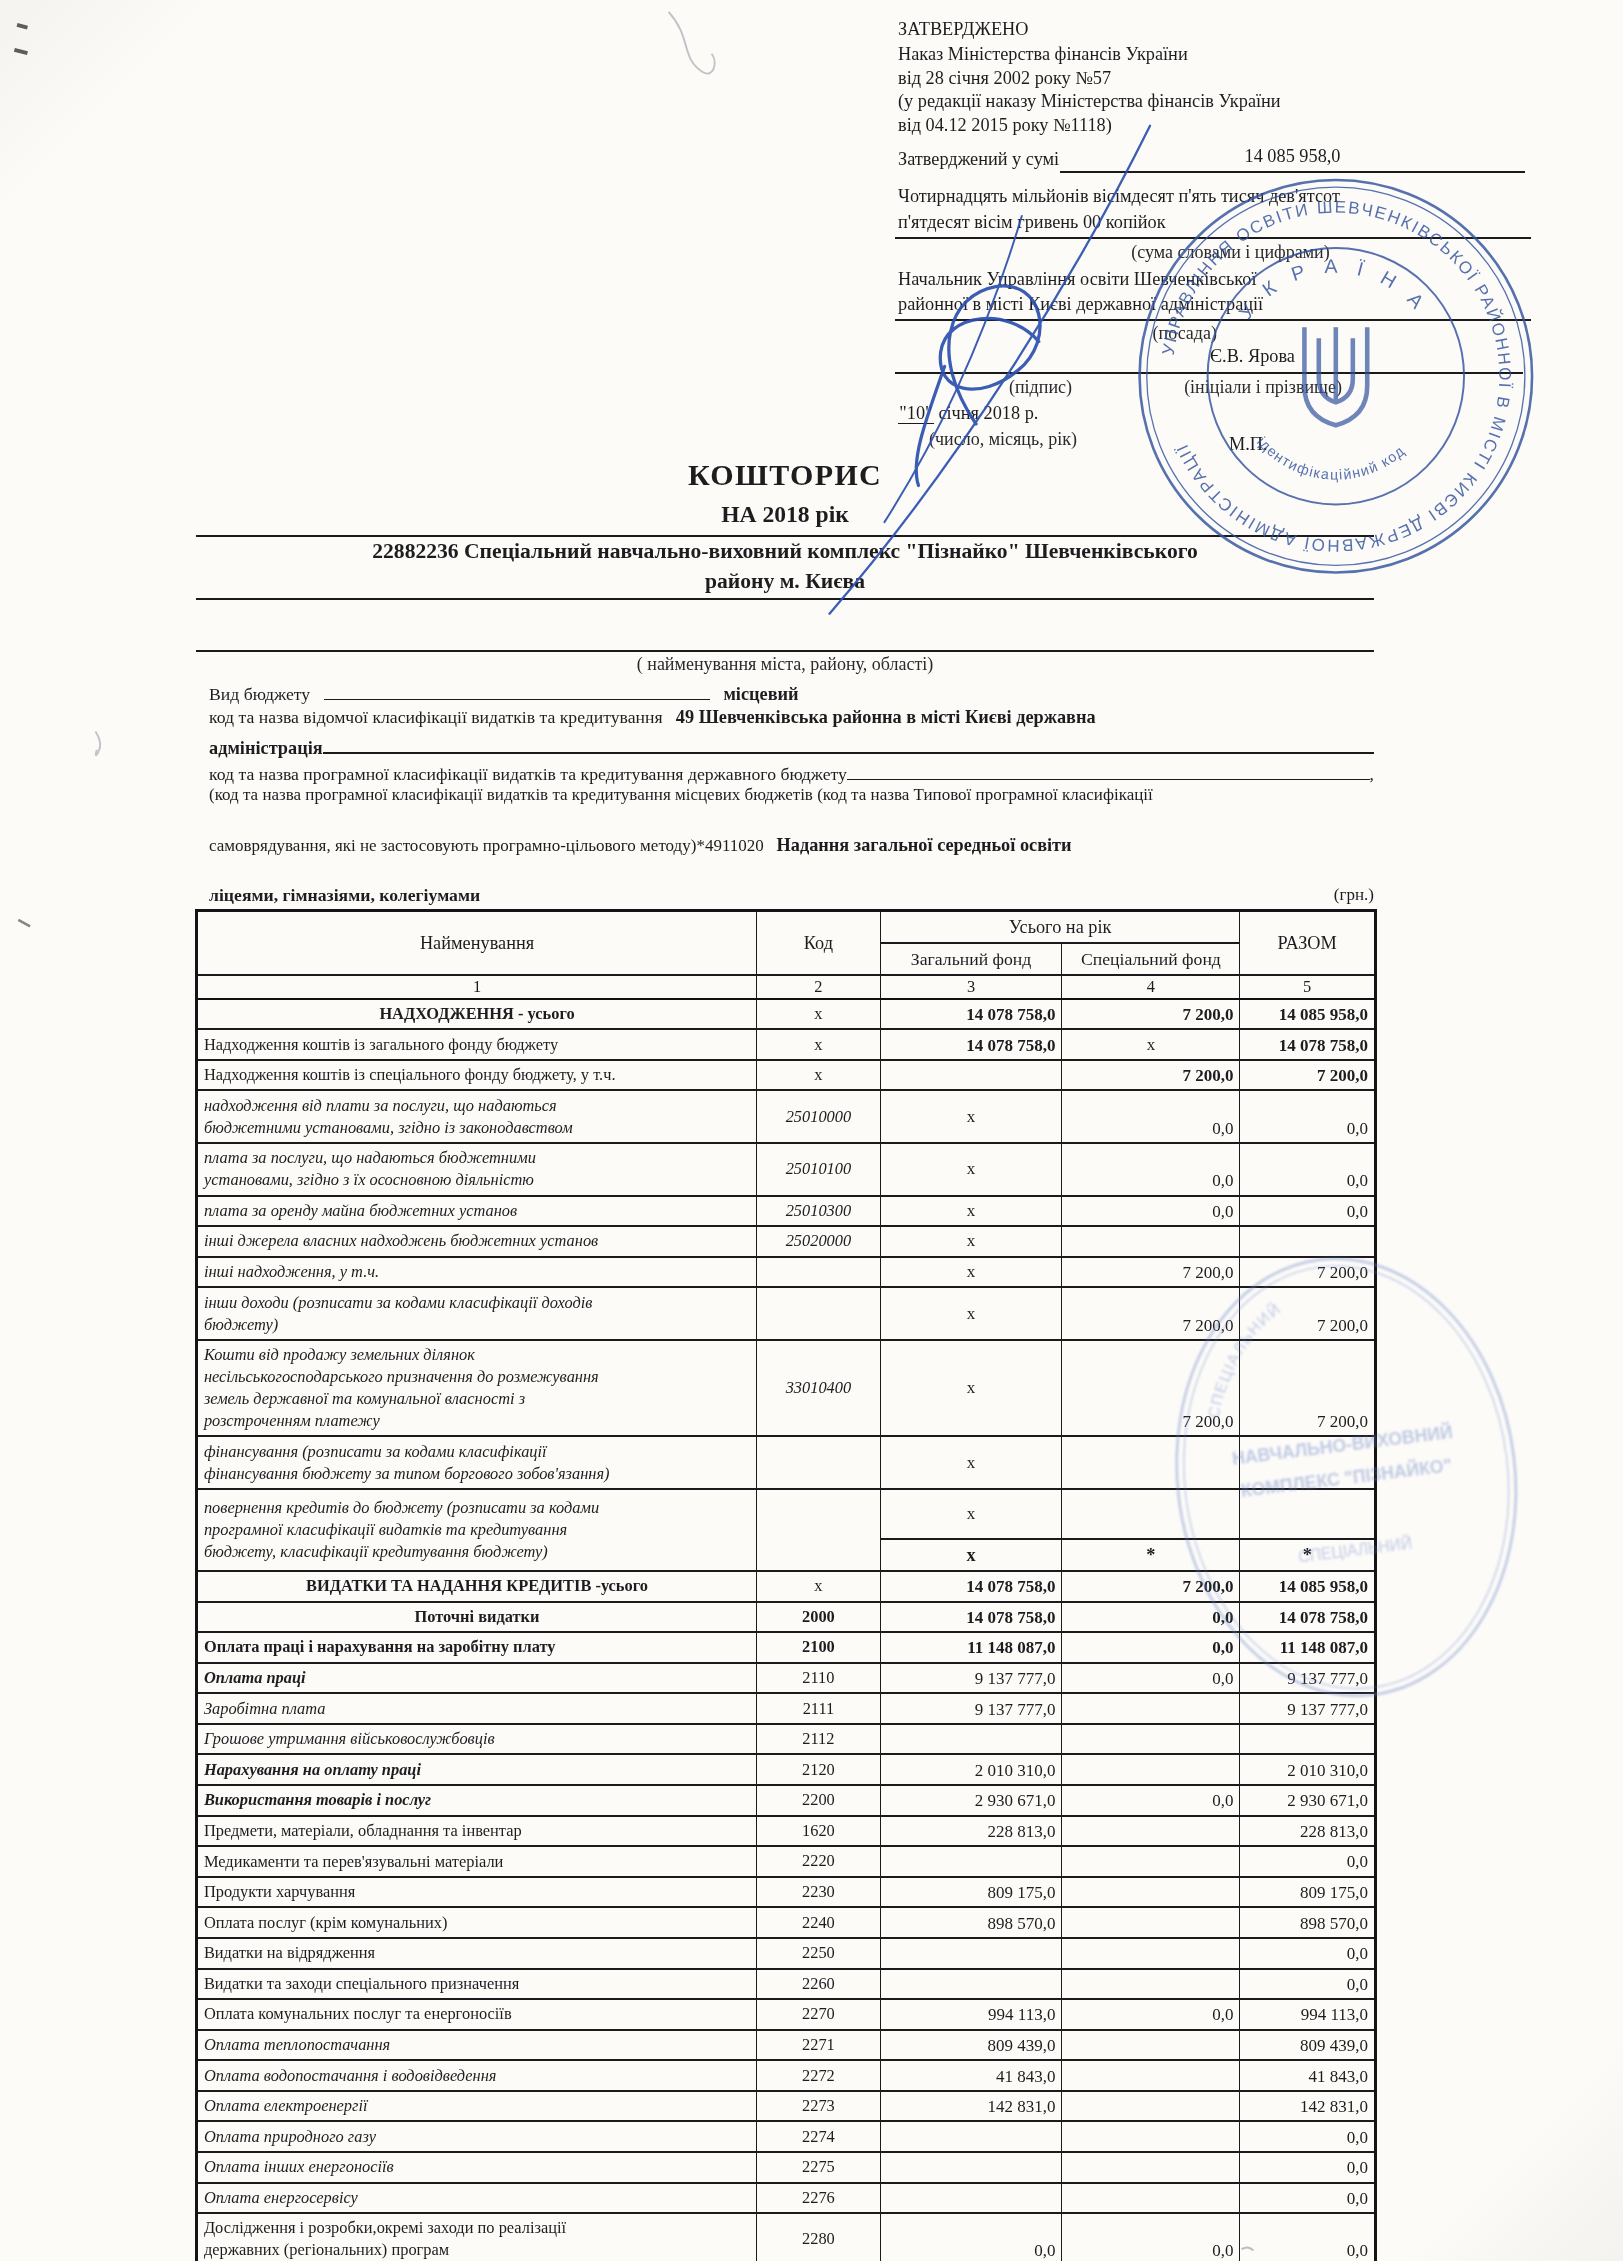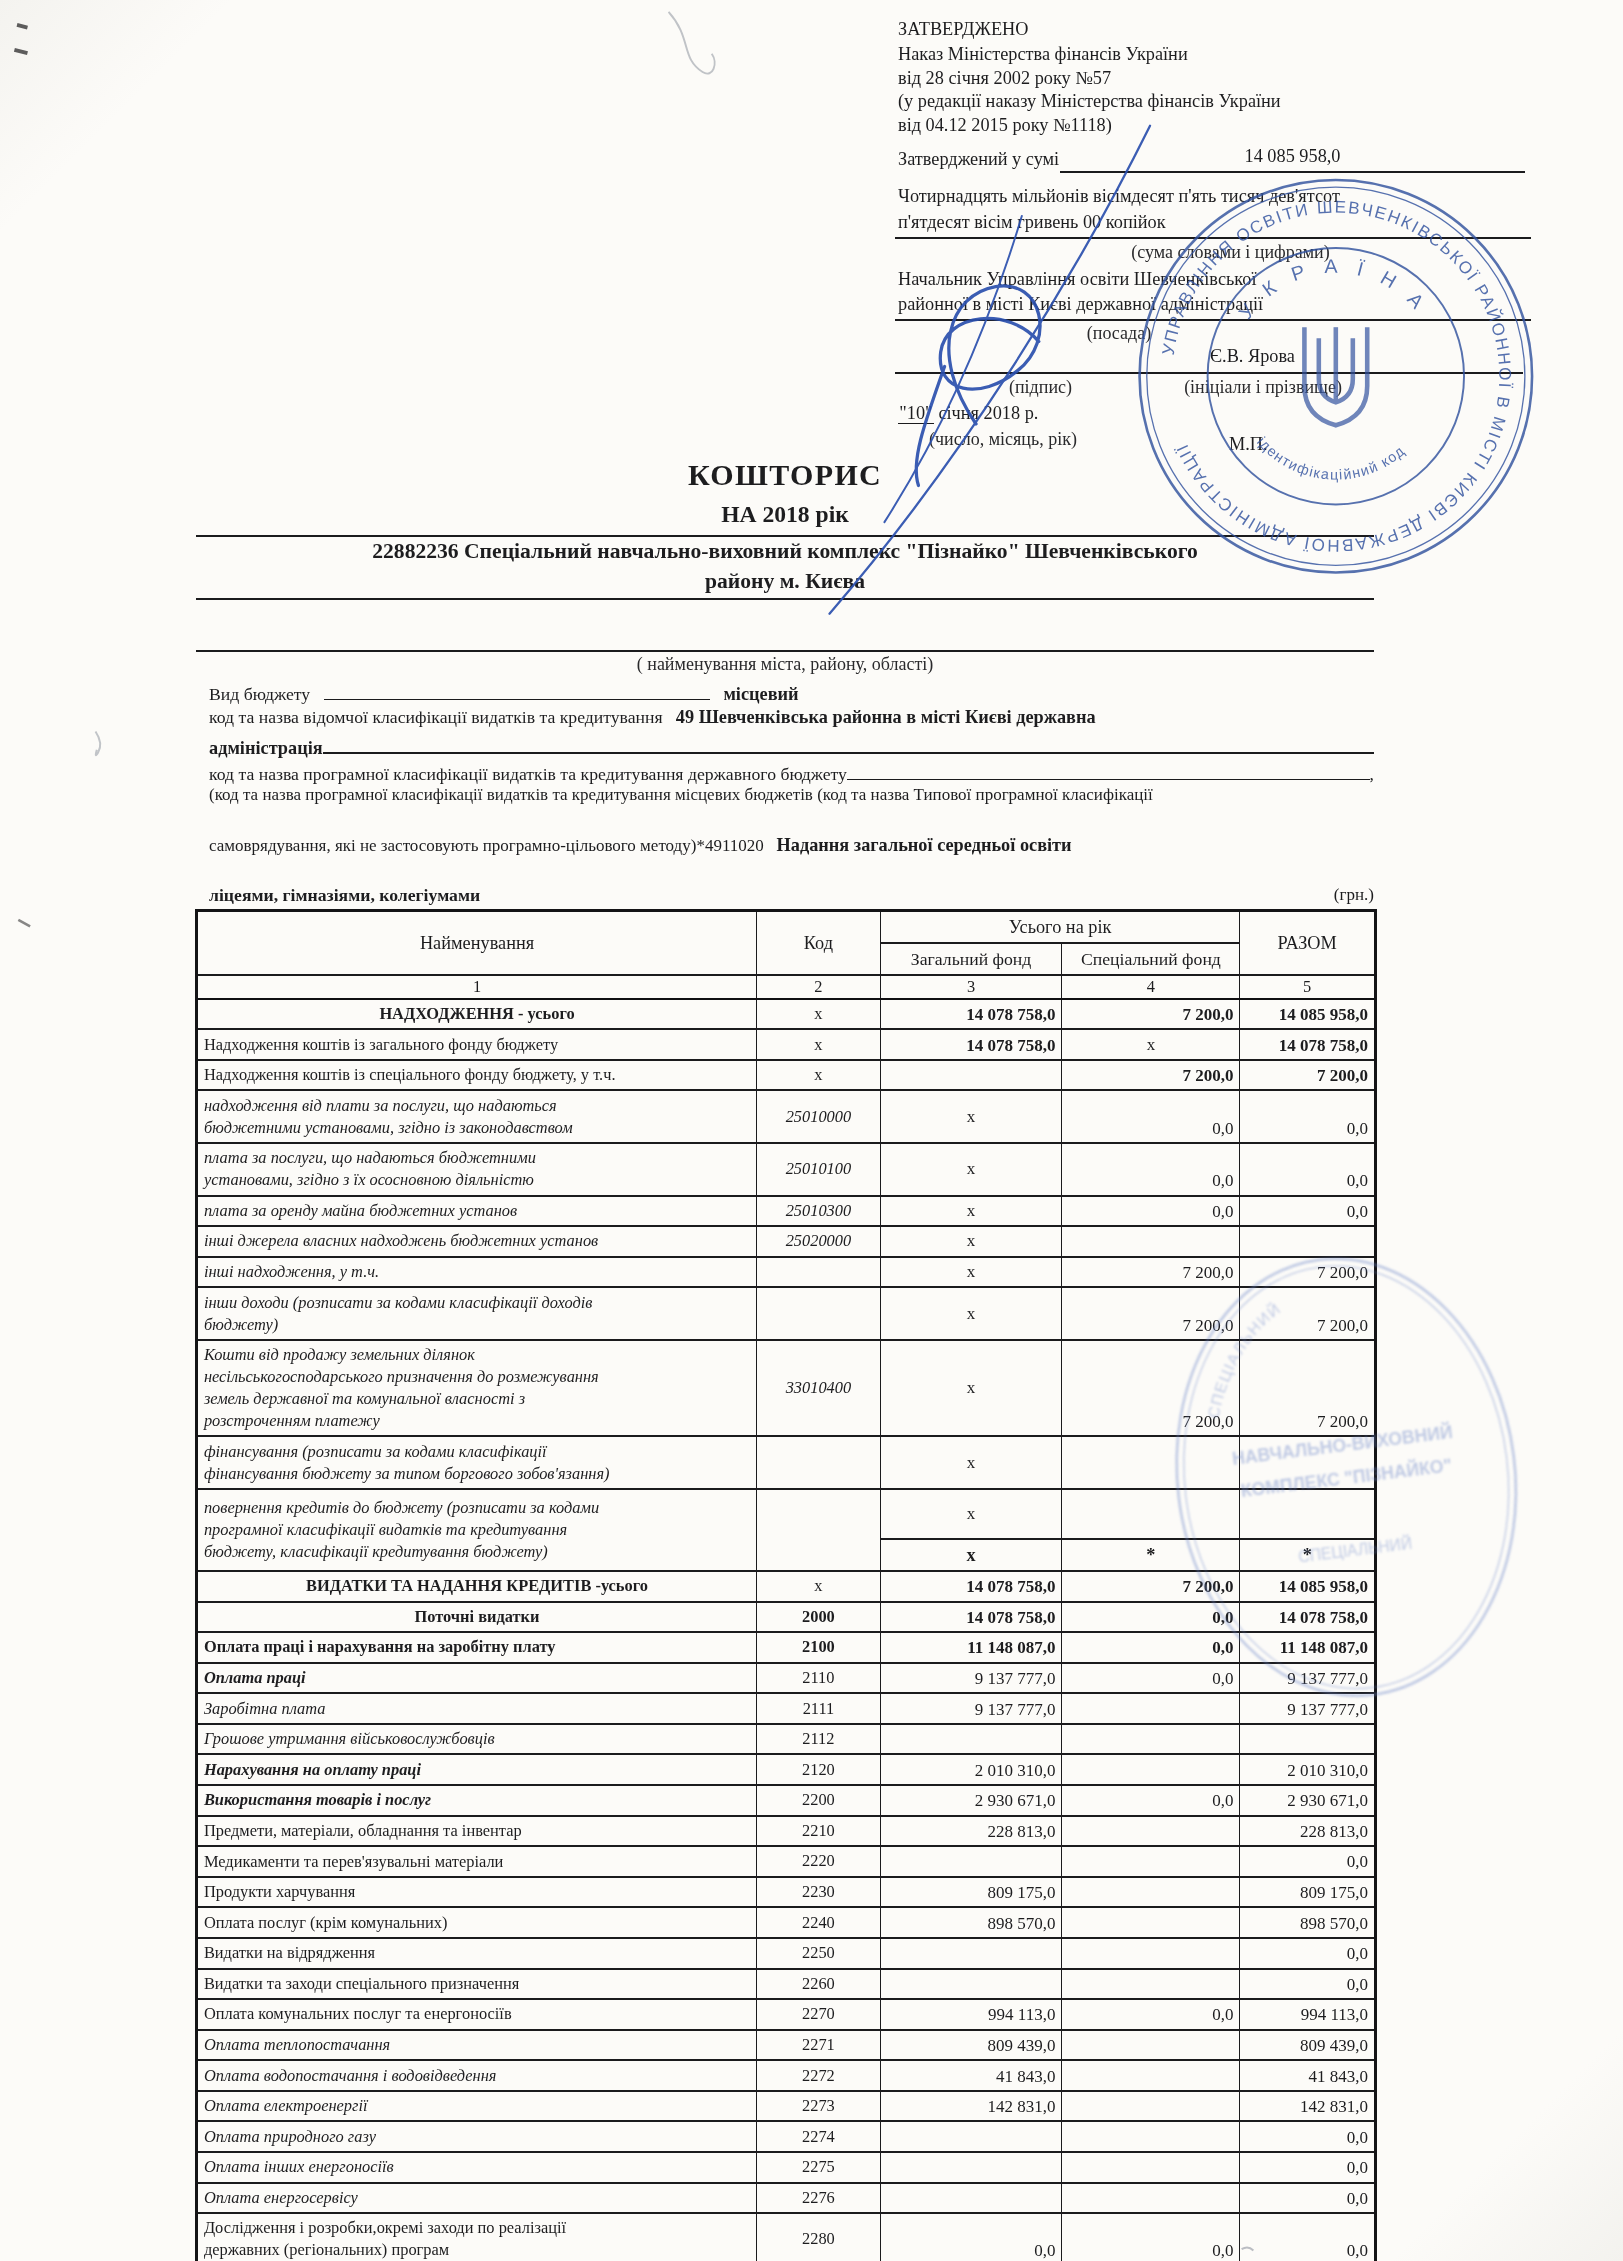--- a/index.html
+++ b/index.html
@@ -68,21 +68,21 @@
   <div class="abs hdr-line" style="left:898px;top:148px;">Затверджений у сумі</div>
   <div class="abs hdr-line ctr" style="left:1060px;top:145px;width:465px;border-bottom:2px solid #1b1b1d;padding-bottom:2.6px;">14 085 958,0</div>
   <div class="abs hdr-line" style="left:898px;top:185px;width:641px;">Чотирнадцять мільйонів вісімдесят п'ять тисяч дев'ятсот</div>
   <div class="abs hdr-line" style="left:898px;top:211px;width:641px;">п'ятдесят вісім гривень 00 копійок</div>
   <div class="hl" style="left:895px;top:237px;width:636px;"></div>
   <div class="abs cap" style="left:1080px;top:242px;width:301px;text-align:center;">(сума словами і цифрами)</div>
 
   <div class="abs hdr-line" style="left:898px;top:268px;">Начальник Управління освіти Шевченківської</div>
   <div class="abs hdr-line" style="left:898px;top:293px;">районної в місті Києві державної адміністрації</div>
   <div class="hl" style="left:895px;top:319px;width:636px;"></div>
-  <div class="abs cap" style="left:1021px;top:323px;width:196px;text-align:center;">(посада)</div>
+  <div class="abs cap" style="left:1021px;top:323px;width:196px;text-align:right;">(посада)</div>
   <div class="abs hdr-line" style="left:1210px;top:345px;">Є.В. Ярова</div>
   <div class="hl" style="left:895px;top:372px;width:628px;"></div>
   <div class="abs cap" style="left:962px;top:377px;width:157px;text-align:center;">(підпис)</div>
   <div class="abs cap" style="left:1152px;top:377px;width:222px;text-align:center;">(ініціали і прізвище)</div>
   <div class="abs hdr-line" style="left:898px;top:402px;"><span class="day">"10"</span><span>  січня 2018 р.</span></div>
   <div class="abs cap" style="left:929px;top:429px;">(число, місяць, рік)</div>
   <div class="abs hdr-line" style="left:1229px;top:433px;">М.П.</div>
 
   <div class="abs big-title ctr" style="left:196px;top:458px;width:1178px;">КОШТОРИС</div>
   <div class="abs sub-title ctr" style="left:196px;top:501px;width:1178px;">НА  2018 рік</div>
@@ -301,21 +301,21 @@
           </tr>
           <tr class="r-bi">
             <td class="c-name">Використання  товарів і послуг</td>
             <td class="c-code">2200</td>
             <td class="c-num">2 930 671,0</td>
             <td class="c-num">0,0</td>
             <td class="c-num">2 930 671,0</td>
           </tr>
           <tr class="r-n">
             <td class="c-name">Предмети, матеріали, обладнання та інвентар</td>
-            <td class="c-code">2210</td>
+            <td class="c-code">1620</td>
             <td class="c-num">228 813,0</td>
             <td class="c-num"></td>
             <td class="c-num">228 813,0</td>
           </tr>
           <tr class="r-n">
             <td class="c-name">Медикаменти та перев'язувальні матеріали</td>
             <td class="c-code">2220</td>
             <td class="c-num"></td>
             <td class="c-num"></td>
             <td class="c-num">0,0</td>

